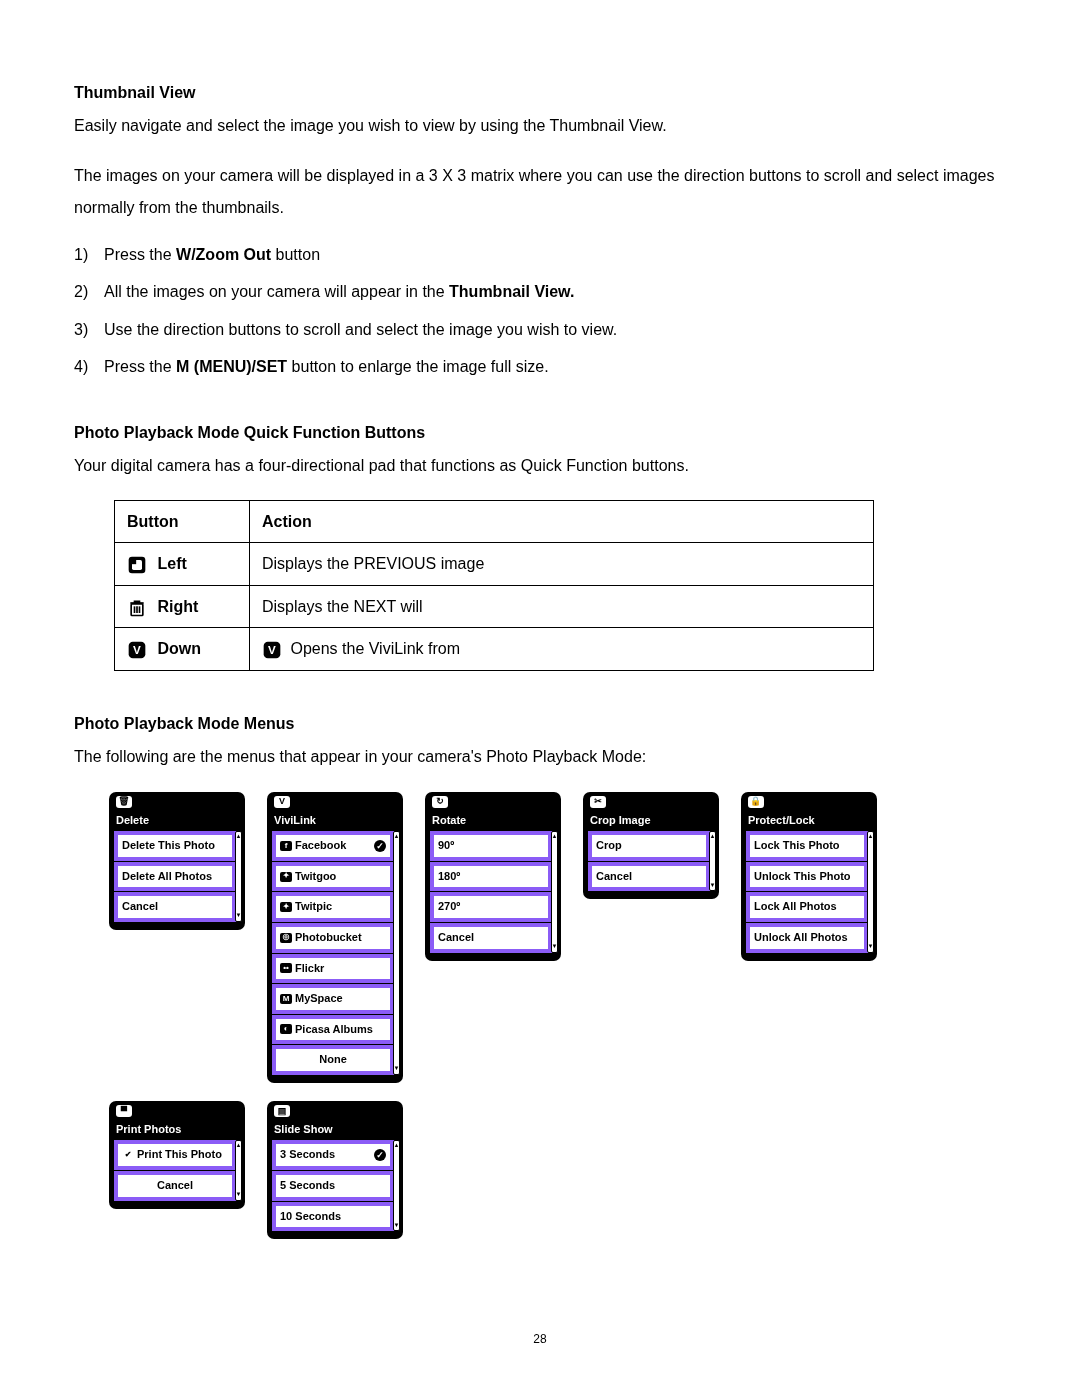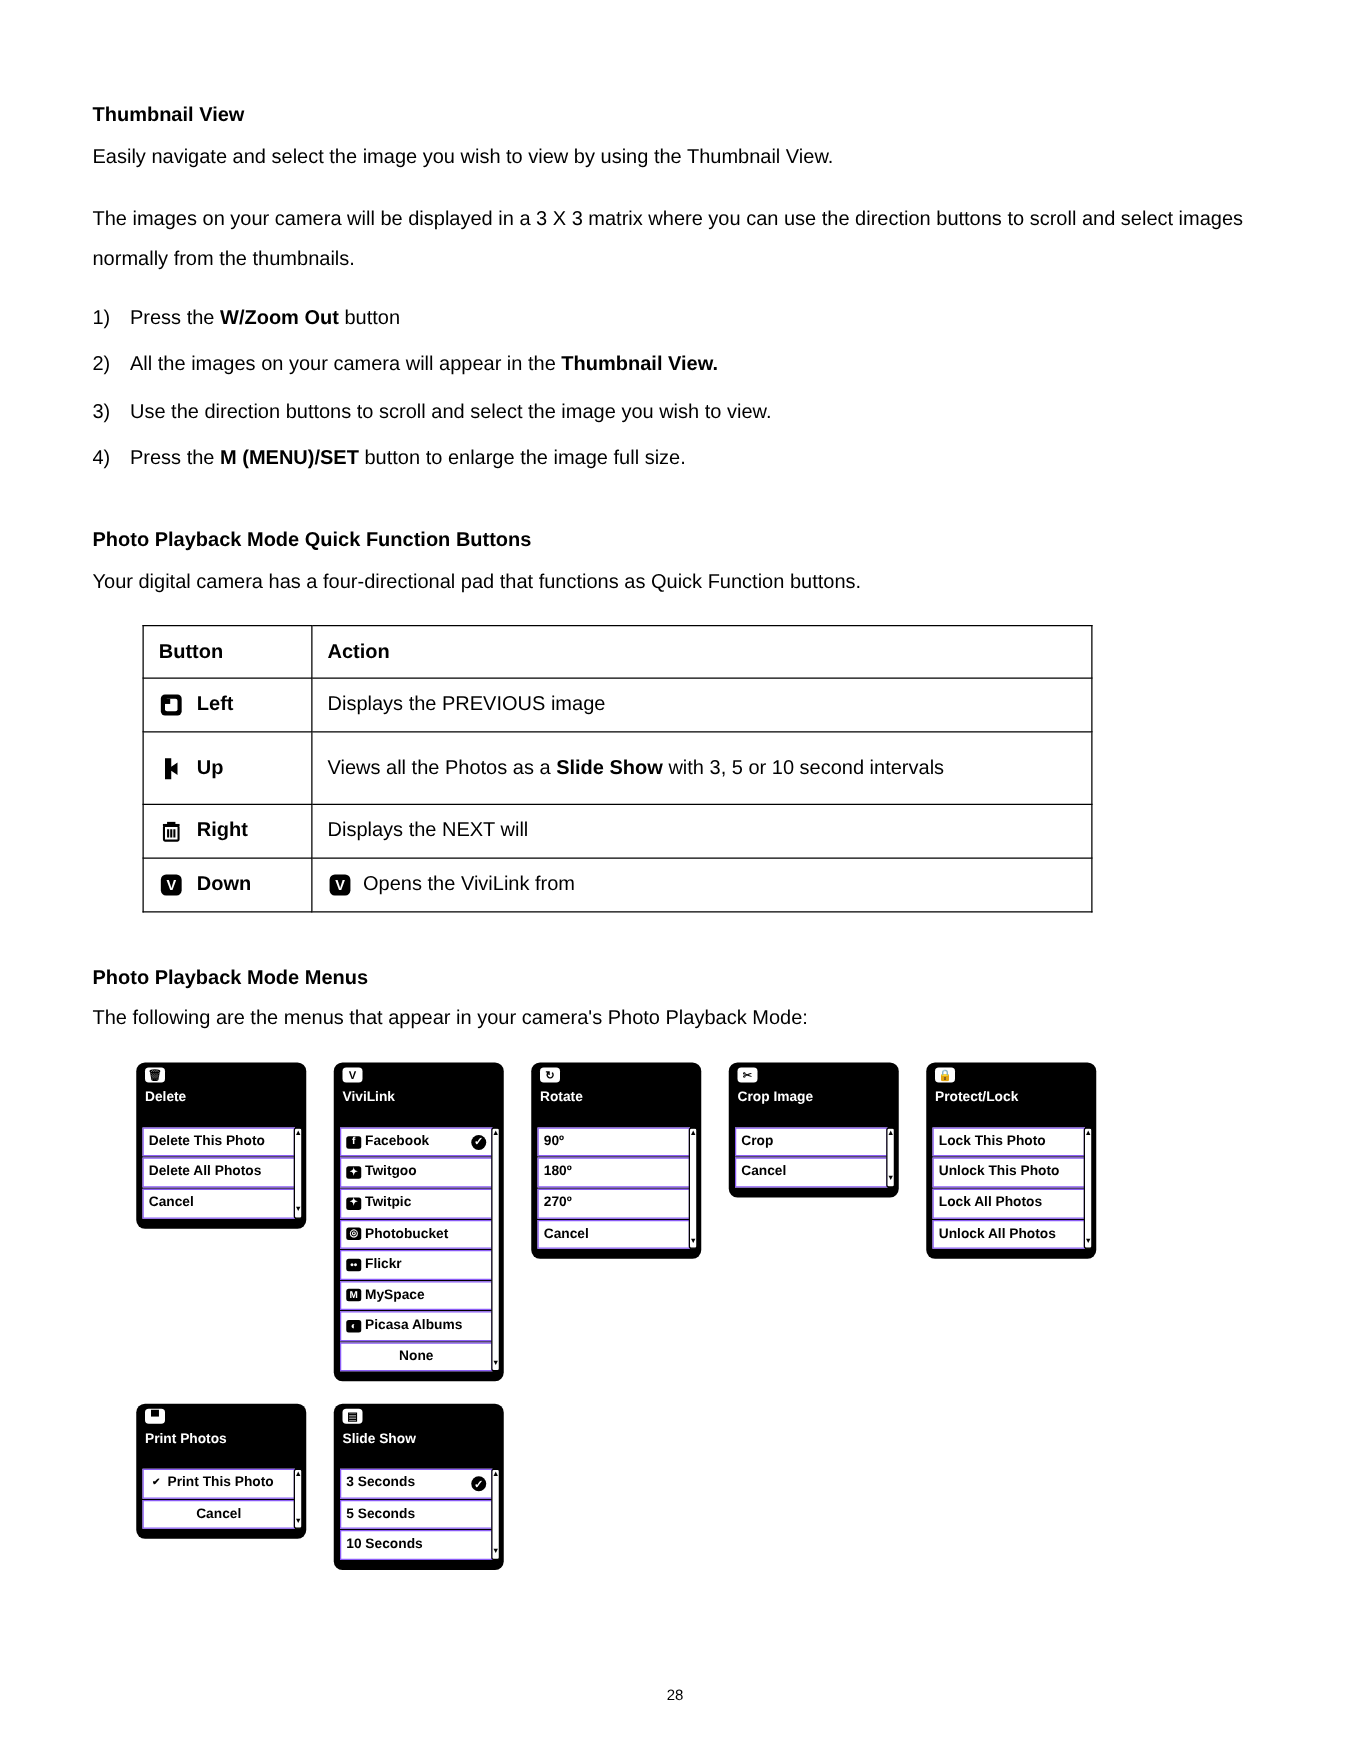--- a/index.html
+++ b/index.html
@@ -103,32 +103,32 @@
     color: #000;
     border-radius: 3px;
     width: 16px;
     height: 12px;
     display: inline-flex;
     align-items: center;
     justify-content: center;
     font-size: 9px;
   }
   .menu-title {
-    padding: 0 6px 14px 6px;
+    padding: 0 6px 2px 6px;
   }
   .menu-body {
     position: relative;
     padding-right: 8px;
   }
   .menu-item {
     background: #fff;
     color: #000;
     margin: 0 0 1px 4px;
     padding: 2px 4px;
-    border: 1px solid #8b5cf6;
+    border: 4px solid #8b5cf6;
     display: flex;
     align-items: center;
     gap: 3px;
     white-space: nowrap;
   }
   .menu-item .mi {
     width: 12px;
     height: 10px;
     background: #000;
     color: #fff;
@@ -218,33 +218,20 @@
       <span class="icon">
         <svg viewBox="0 0 24 24">
               <rect x="2" y="2" width="20" height="20" rx="4" fill="#000"></rect>
               <rect x="6" y="6" width="12" height="12" rx="2" fill="#fff"></rect>
               <rect x="6" y="6" width="5" height="5" fill="#000"></rect>
             </svg>
       </span>
       <b>Left</b>
     </td>
     <td>Displays the PREVIOUS image</td>
-  </tr>
-  <tr>
-    <td class="btn-cell" style="padding-top:16px;padding-bottom:16px;">
-      <span class="icon">
-        <svg viewBox="0 0 24 24">
-              <path d="M6 2h6v8l6-4v12l-6-4v8H6z" fill="#000"></path>
-            </svg>
-      </span>
-      <b>Up</b>
-    </td>
-    <td>
-      <span>Views all the Photos as a </span><b>Slide Show</b><span> with 3, 5 or 10 second intervals</span>
-    </td>
   </tr>
   <tr>
     <td class="btn-cell">
       <span class="icon">
         <svg viewBox="0 0 24 24">
               <rect x="5" y="7" width="14" height="14" rx="1" fill="none" stroke="#000" stroke-width="2"></rect>
               <line x1="9" y1="10" x2="9" y2="18" stroke="#000" stroke-width="2"></line>
               <line x1="12" y1="10" x2="12" y2="18" stroke="#000" stroke-width="2"></line>
               <line x1="15" y1="10" x2="15" y2="18" stroke="#000" stroke-width="2"></line>
               <rect x="8" y="3" width="8" height="3" fill="#000"></rect>

